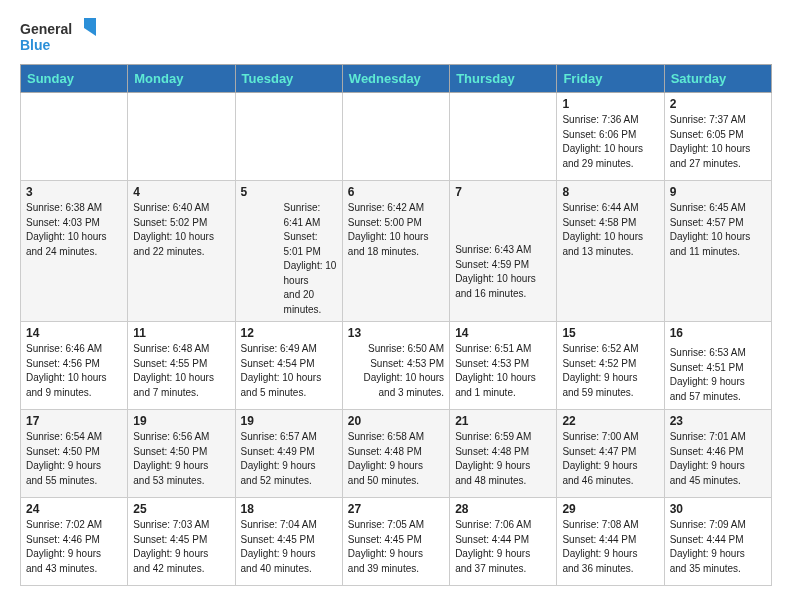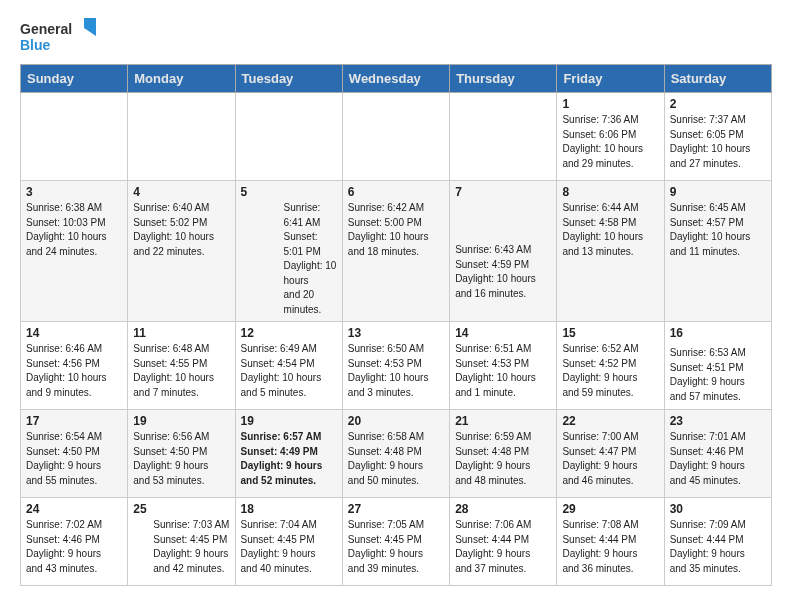--- a/index.html
+++ b/index.html
@@ -33,21 +33,21 @@
       font-size: 16px;
       color: #444;
     }
     .calendar-table {
       width: 100%;
       border-collapse: collapse;
       table-layout: fixed;
     }
     .calendar-table th {
       background-color: #2b6cb0;
-      color: #e5e5e5;
+      color: #5eead4;
       font-size: 13px;
       font-weight: bold;
       padding: 6px 6px;
       text-align: left;
       border: 1px solid #aaa;
     }
     .calendar-table td {
       vertical-align: top;
       border: 1px solid #ccc;
       padding: 4px 5px;
@@ -121,21 +121,21 @@
           <div class="cell-info" style="white-space: pre-line;">Sunrise: 7:37 AM
 Sunset: 6:05 PM
 Daylight: 10 hours
 and 27 minutes.</div>
         </td>
       </tr>
       <tr>
         <td>
           <span class="day-number">3</span>
           <div class="cell-info" style="white-space: pre-line;">Sunrise: 6:38 AM
-Sunset: 10:03 PM
+Sunset: 4:03 PM
 Daylight: 10 hours
 and 24 minutes.</div>
         </td>
         <td>
           <span class="day-number">4</span>
           <div class="cell-info" style="white-space: pre-line;">Sunrise: 6:40 AM
 Sunset: 5:02 PM
 Daylight: 10 hours
 and 22 minutes.</div>
         </td>
@@ -192,21 +192,21 @@
         </td>
         <td>
           <span class="day-number">12</span>
           <div class="cell-info" style="white-space: pre-line;">Sunrise: 6:49 AM
 Sunset: 4:54 PM
 Daylight: 10 hours
 and 5 minutes.</div>
         </td>
         <td>
           <span class="day-number">13</span>
-          <div class="cell-info" style="white-space: pre-line;">Sunrise: 6:50 AM
+          <div class="cell-info" style="white-space: pre-line; text-align: right;">Sunrise: 6:50 AM
 Sunset: 4:53 PM
 Daylight: 10 hours
 and 3 minutes.</div>
         </td>
         <td>
           <span class="day-number">14</span>
           <div class="cell-info" style="white-space: pre-line;">Sunrise: 6:51 AM
 Sunset: 4:53 PM
 Daylight: 10 hours
 and 1 minute.</div>
@@ -236,21 +236,21 @@
         </td>
         <td>
           <span class="day-number">19</span>
           <div class="cell-info" style="white-space: pre-line;">Sunrise: 6:56 AM
 Sunset: 4:50 PM
 Daylight: 9 hours
 and 53 minutes.</div>
         </td>
         <td>
           <span class="day-number">19</span>
-          <div class="cell-info" style="white-space: pre-line; font-weight: bold;">Sunrise: 6:57 AM
+          <div class="cell-info" style="white-space: pre-line;">Sunrise: 6:57 AM
 Sunset: 4:49 PM
 Daylight: 9 hours
 and 52 minutes.</div>
         </td>
         <td>
           <span class="day-number">20</span>
           <div class="cell-info" style="white-space: pre-line;">Sunrise: 6:58 AM
 Sunset: 4:48 PM
 Daylight: 9 hours
 and 50 minutes.</div>
@@ -280,21 +280,21 @@
       <tr>
         <td>
           <span class="day-number">24</span>
           <div class="cell-info" style="white-space: pre-line;">Sunrise: 7:02 AM
 Sunset: 4:46 PM
 Daylight: 9 hours
 and 43 minutes.</div>
         </td>
         <td>
           <span class="day-number">25</span>
-          <div class="cell-info" style="white-space: pre-line; margin-left: 20px;">Sunrise: 7:03 AM
+          <div class="cell-info" style="white-space: pre-line;">Sunrise: 7:03 AM
 Sunset: 4:45 PM
 Daylight: 9 hours
 and 42 minutes.</div>
         </td>
         <td>
           <span class="day-number">18</span>
           <div class="cell-info" style="white-space: pre-line;">Sunrise: 7:04 AM
 Sunset: 4:45 PM
 Daylight: 9 hours
 and 40 minutes.</div>

